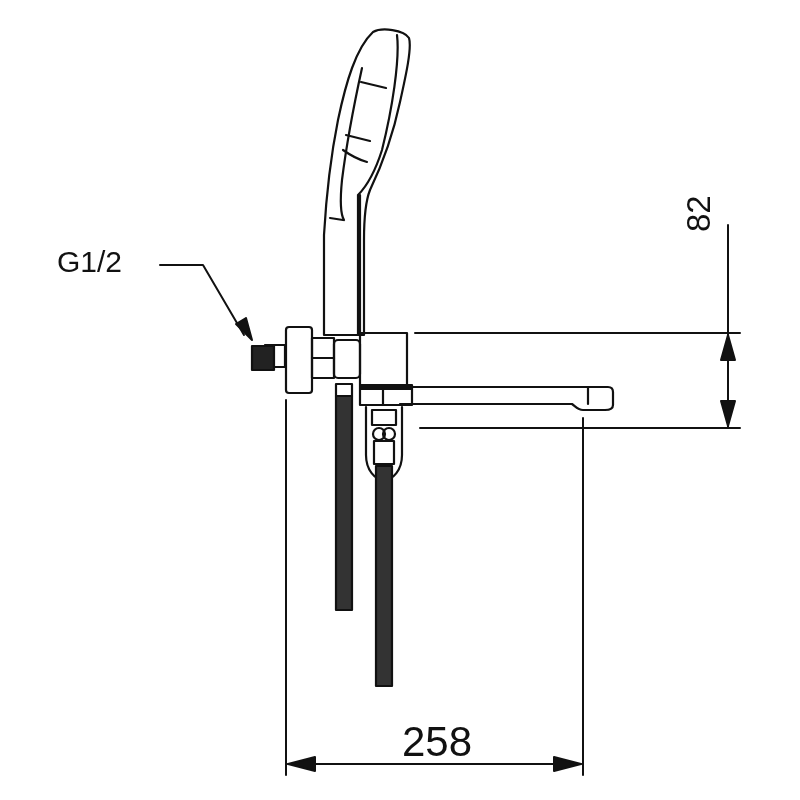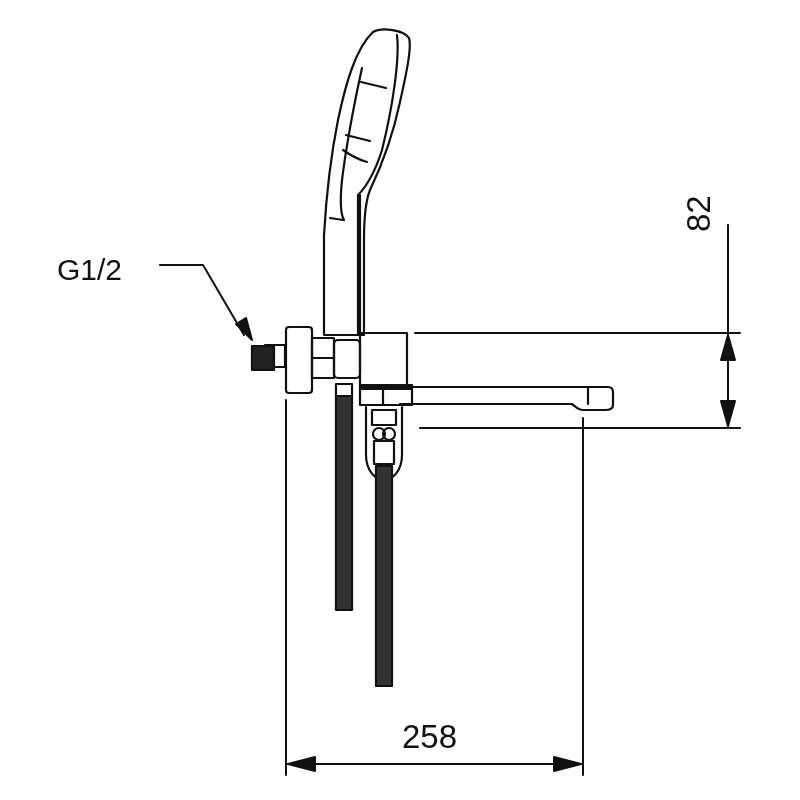--- a/index.html
+++ b/index.html
@@ -1,20 +1,20 @@
 <!DOCTYPE html>
 <html><head>
 <meta charset="utf-8">
 <style>
   html, body { margin:0; padding:0; background:#ffffff; }
   .canvas { position:relative; width:800px; height:800px; background:#ffffff; overflow:hidden; }
   svg { position:absolute; left:0; top:0; }
   .lbl { position:absolute; font-family:"Liberation Sans", sans-serif; color:#111; }
-  .lbl-g12 { left:57px; top:253px; font-size:30px; }
-  .lbl-258 { left:402px; top:718px; font-size:33px; }
+  .lbl-g12 { left:57px; top:245px; font-size:30px; }
+  .lbl-258 { left:402px; top:718px; font-size:42px; }
   .lbl-82 { left:680px; top:232px; font-size:33px; transform:rotate(-90deg); transform-origin:left top; }
 </style>
 </head>
 <body>
 
 <div class="canvas">
   <svg width="800" height="800" viewBox="0 0 800 800" fill="none" stroke="#111" stroke-width="2.2" stroke-linejoin="round" stroke-linecap="round">
 
     <g>
       <path d="M373,32 C382,27 404,30 409,38 C412,48 406,75 400,102 C393,135 382,165 370,190 C366,200 364,215 364,240 L364,335 L324,335 L324,235 C326,200 330,160 338,120 C346,82 356,48 373,32 Z"></path>

